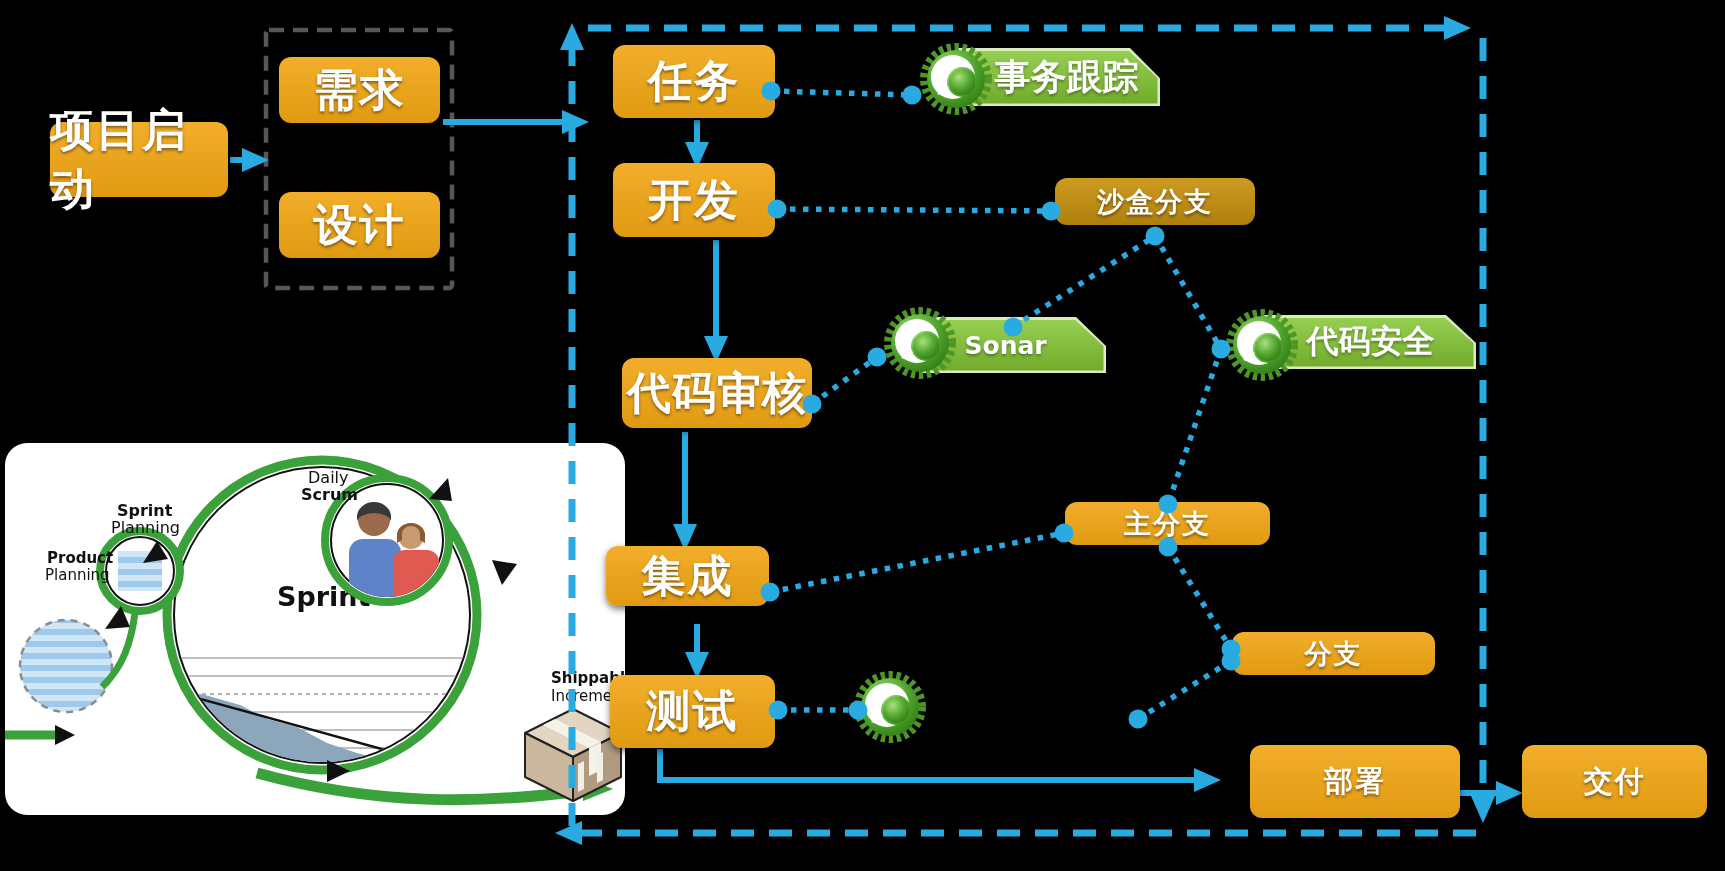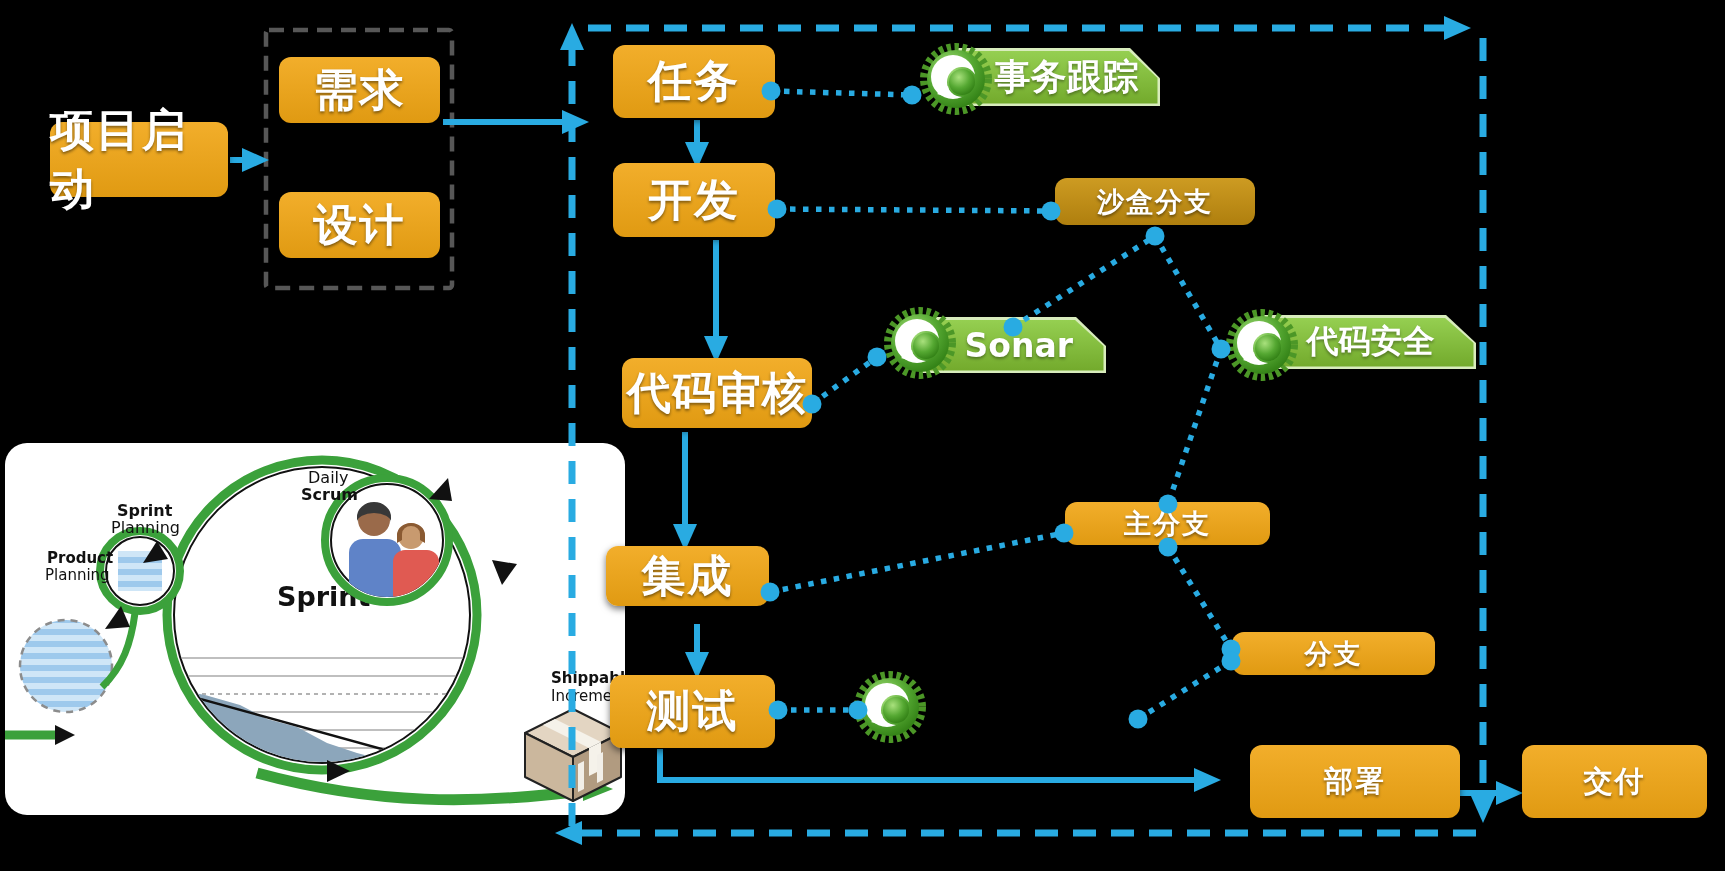--- a/index.html
+++ b/index.html
@@ -175,21 +175,21 @@
         <rect x="0" y="0" width="78" height="78" fill="#fff"></rect>
         <circle cx="45" cy="42" r="15" fill="#000"></circle>
       </mask>
     </defs>
   </svg>
 
   <div class="banner" style="left:956px;top:48px;width:204px;height:58px;">
     <div class="banner-in" style="font-size:36px;padding-left:36px;">事务跟踪</div>
   </div>
   <div class="banner" style="left:920px;top:317px;width:186px;height:56px;">
-    <div class="banner-in" style="font-size:33px;padding-left:42px;">Sonar</div>
+    <div class="banner-in" style="font-size:25px;padding-left:42px;">Sonar</div>
   </div>
   <div class="banner" style="left:1262px;top:315px;width:214px;height:54px;">
     <div class="banner-in" style="font-size:32px;padding-left:42px;">代码安全</div>
   </div>
 
   <svg class="seal" style="left:917px;top:40px;" width="78" height="78" viewBox="0 0 78 78">
     <circle cx="39" cy="39" r="31" fill="none" stroke="#4C9727" stroke-width="10" stroke-dasharray="4.2 3.4"></circle>
     <circle cx="39" cy="39" r="29" fill="url(#sphere)"></circle>
     <circle cx="36" cy="37" r="22" fill="#fff" mask="url(#crescentMask)"></circle>
     <polygon points="20,54 31,46 34,58" fill="#fff"></polygon>

